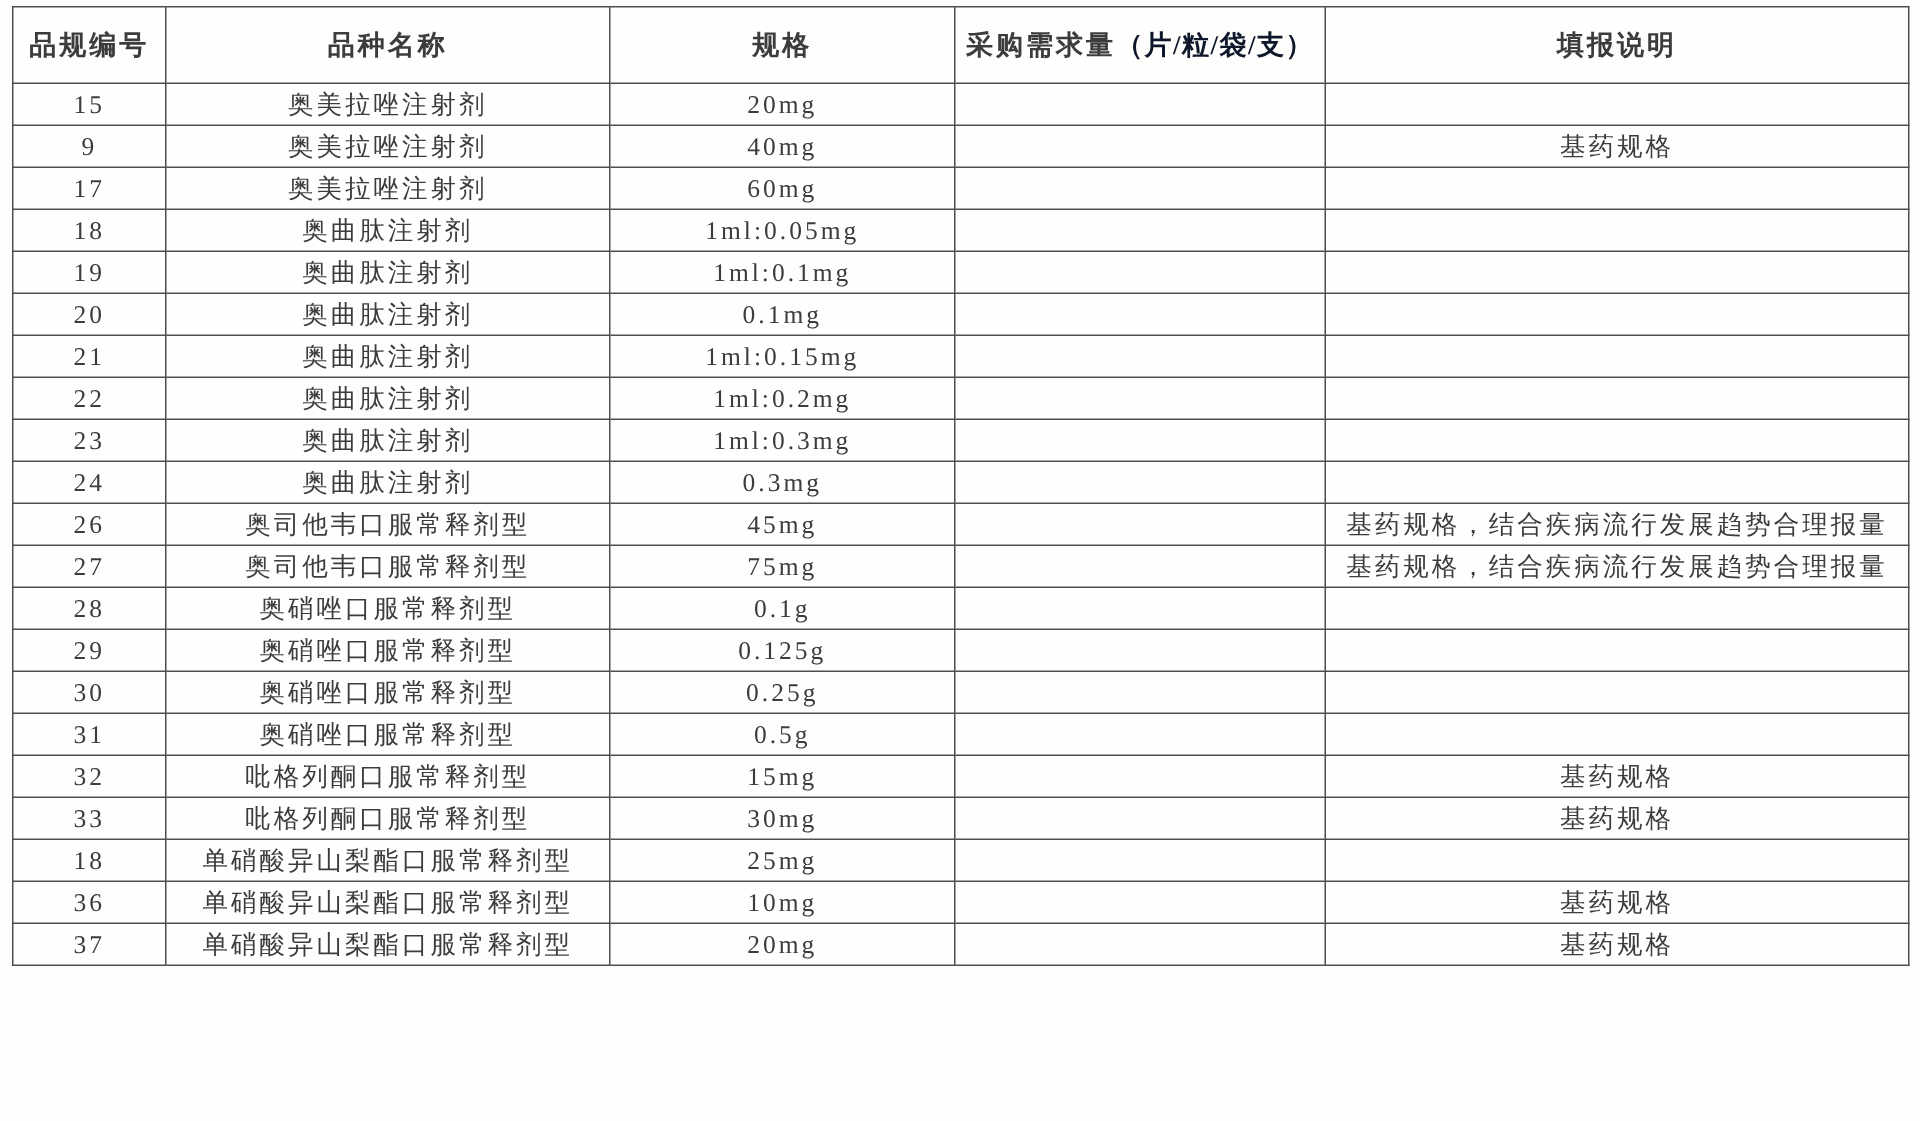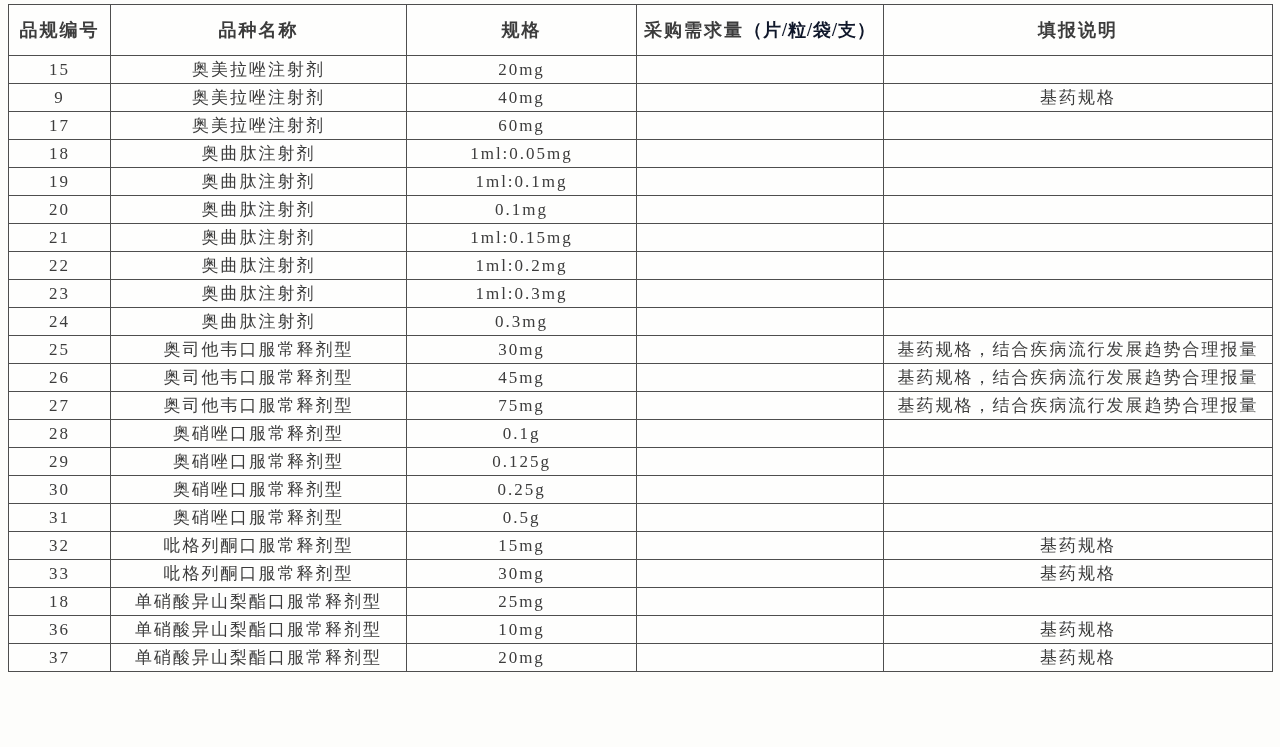--- a/index.html
+++ b/index.html
@@ -145,27 +145,20 @@
   </tr>
 
   <tr>
     <td class="c-id">24</td>
     <td class="c-name">奥曲肽注射剂</td>
     <td class="c-spec">0.3mg</td>
     <td class="c-demand"></td>
     <td class="c-note"></td>
   </tr>
 
-  <tr>
-    <td class="c-id">25</td>
-    <td class="c-name">奥司他韦口服常释剂型</td>
-    <td class="c-spec">30mg</td>
-    <td class="c-demand"></td>
-    <td class="c-note">基药规格，结合疾病流行发展趋势合理报量</td>
-  </tr>
 
   <tr>
     <td class="c-id">26</td>
     <td class="c-name">奥司他韦口服常释剂型</td>
     <td class="c-spec">45mg</td>
     <td class="c-demand"></td>
     <td class="c-note">基药规格，结合疾病流行发展趋势合理报量</td>
   </tr>
 
   <tr>

